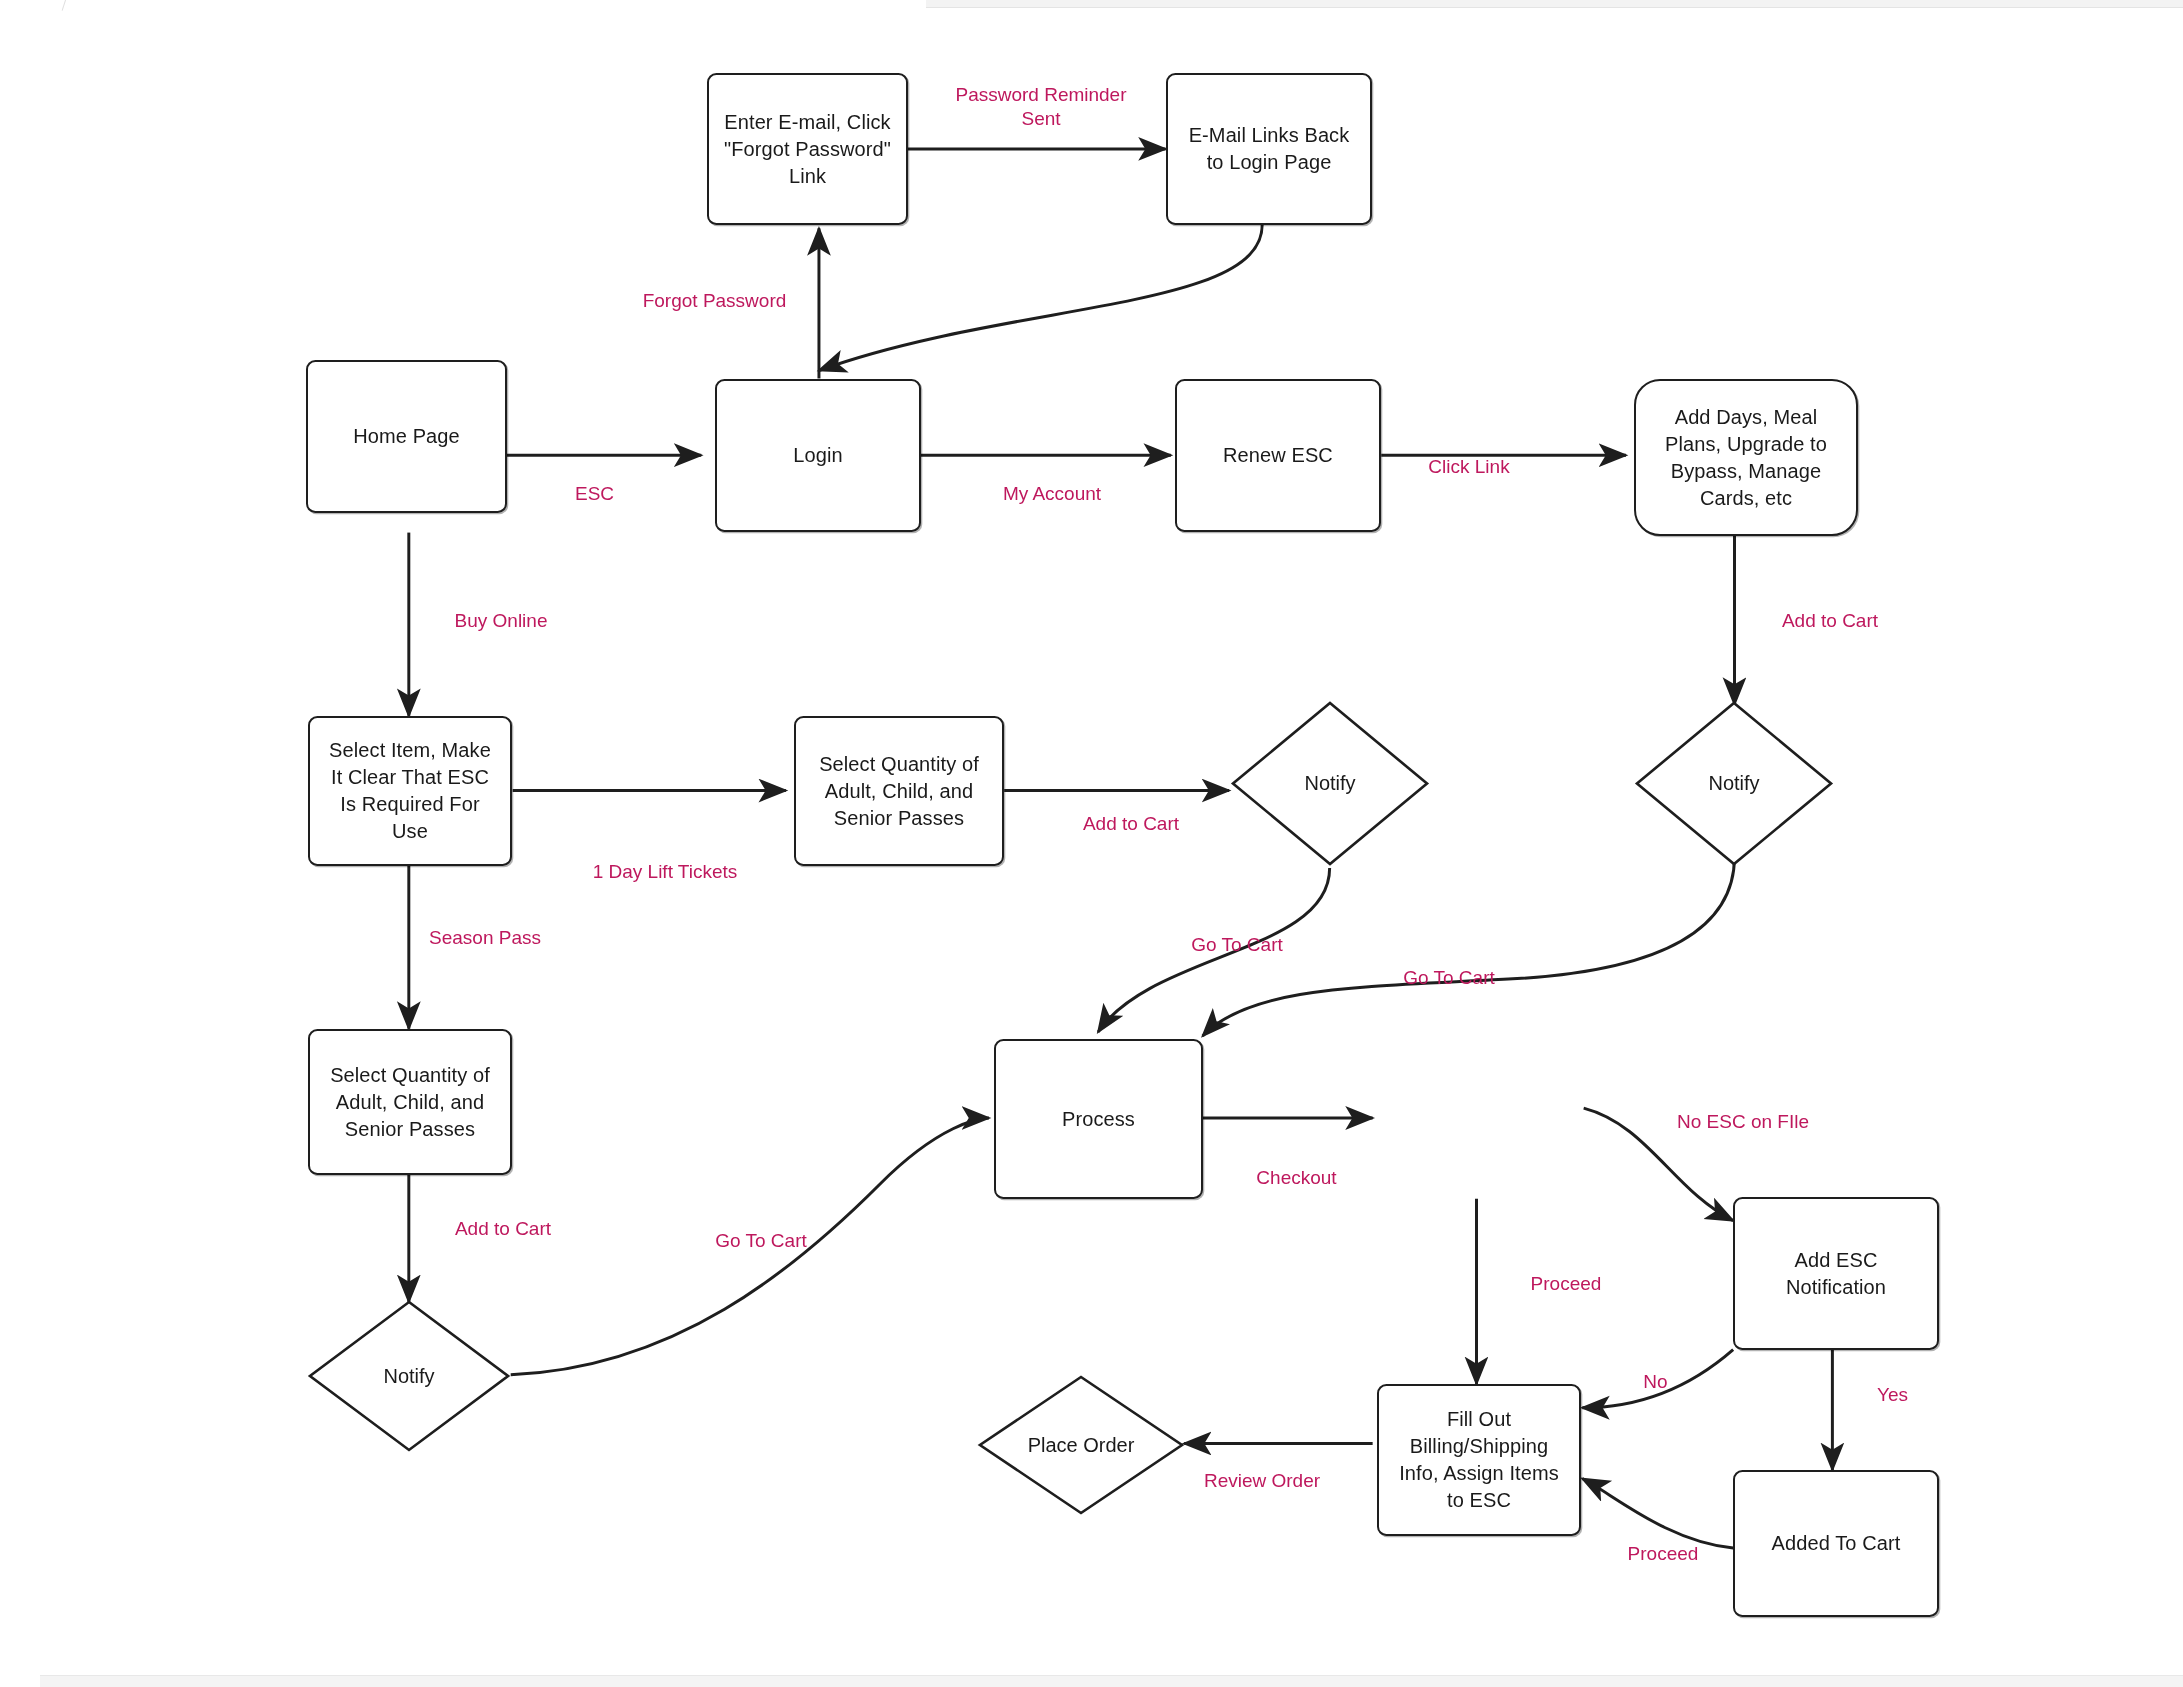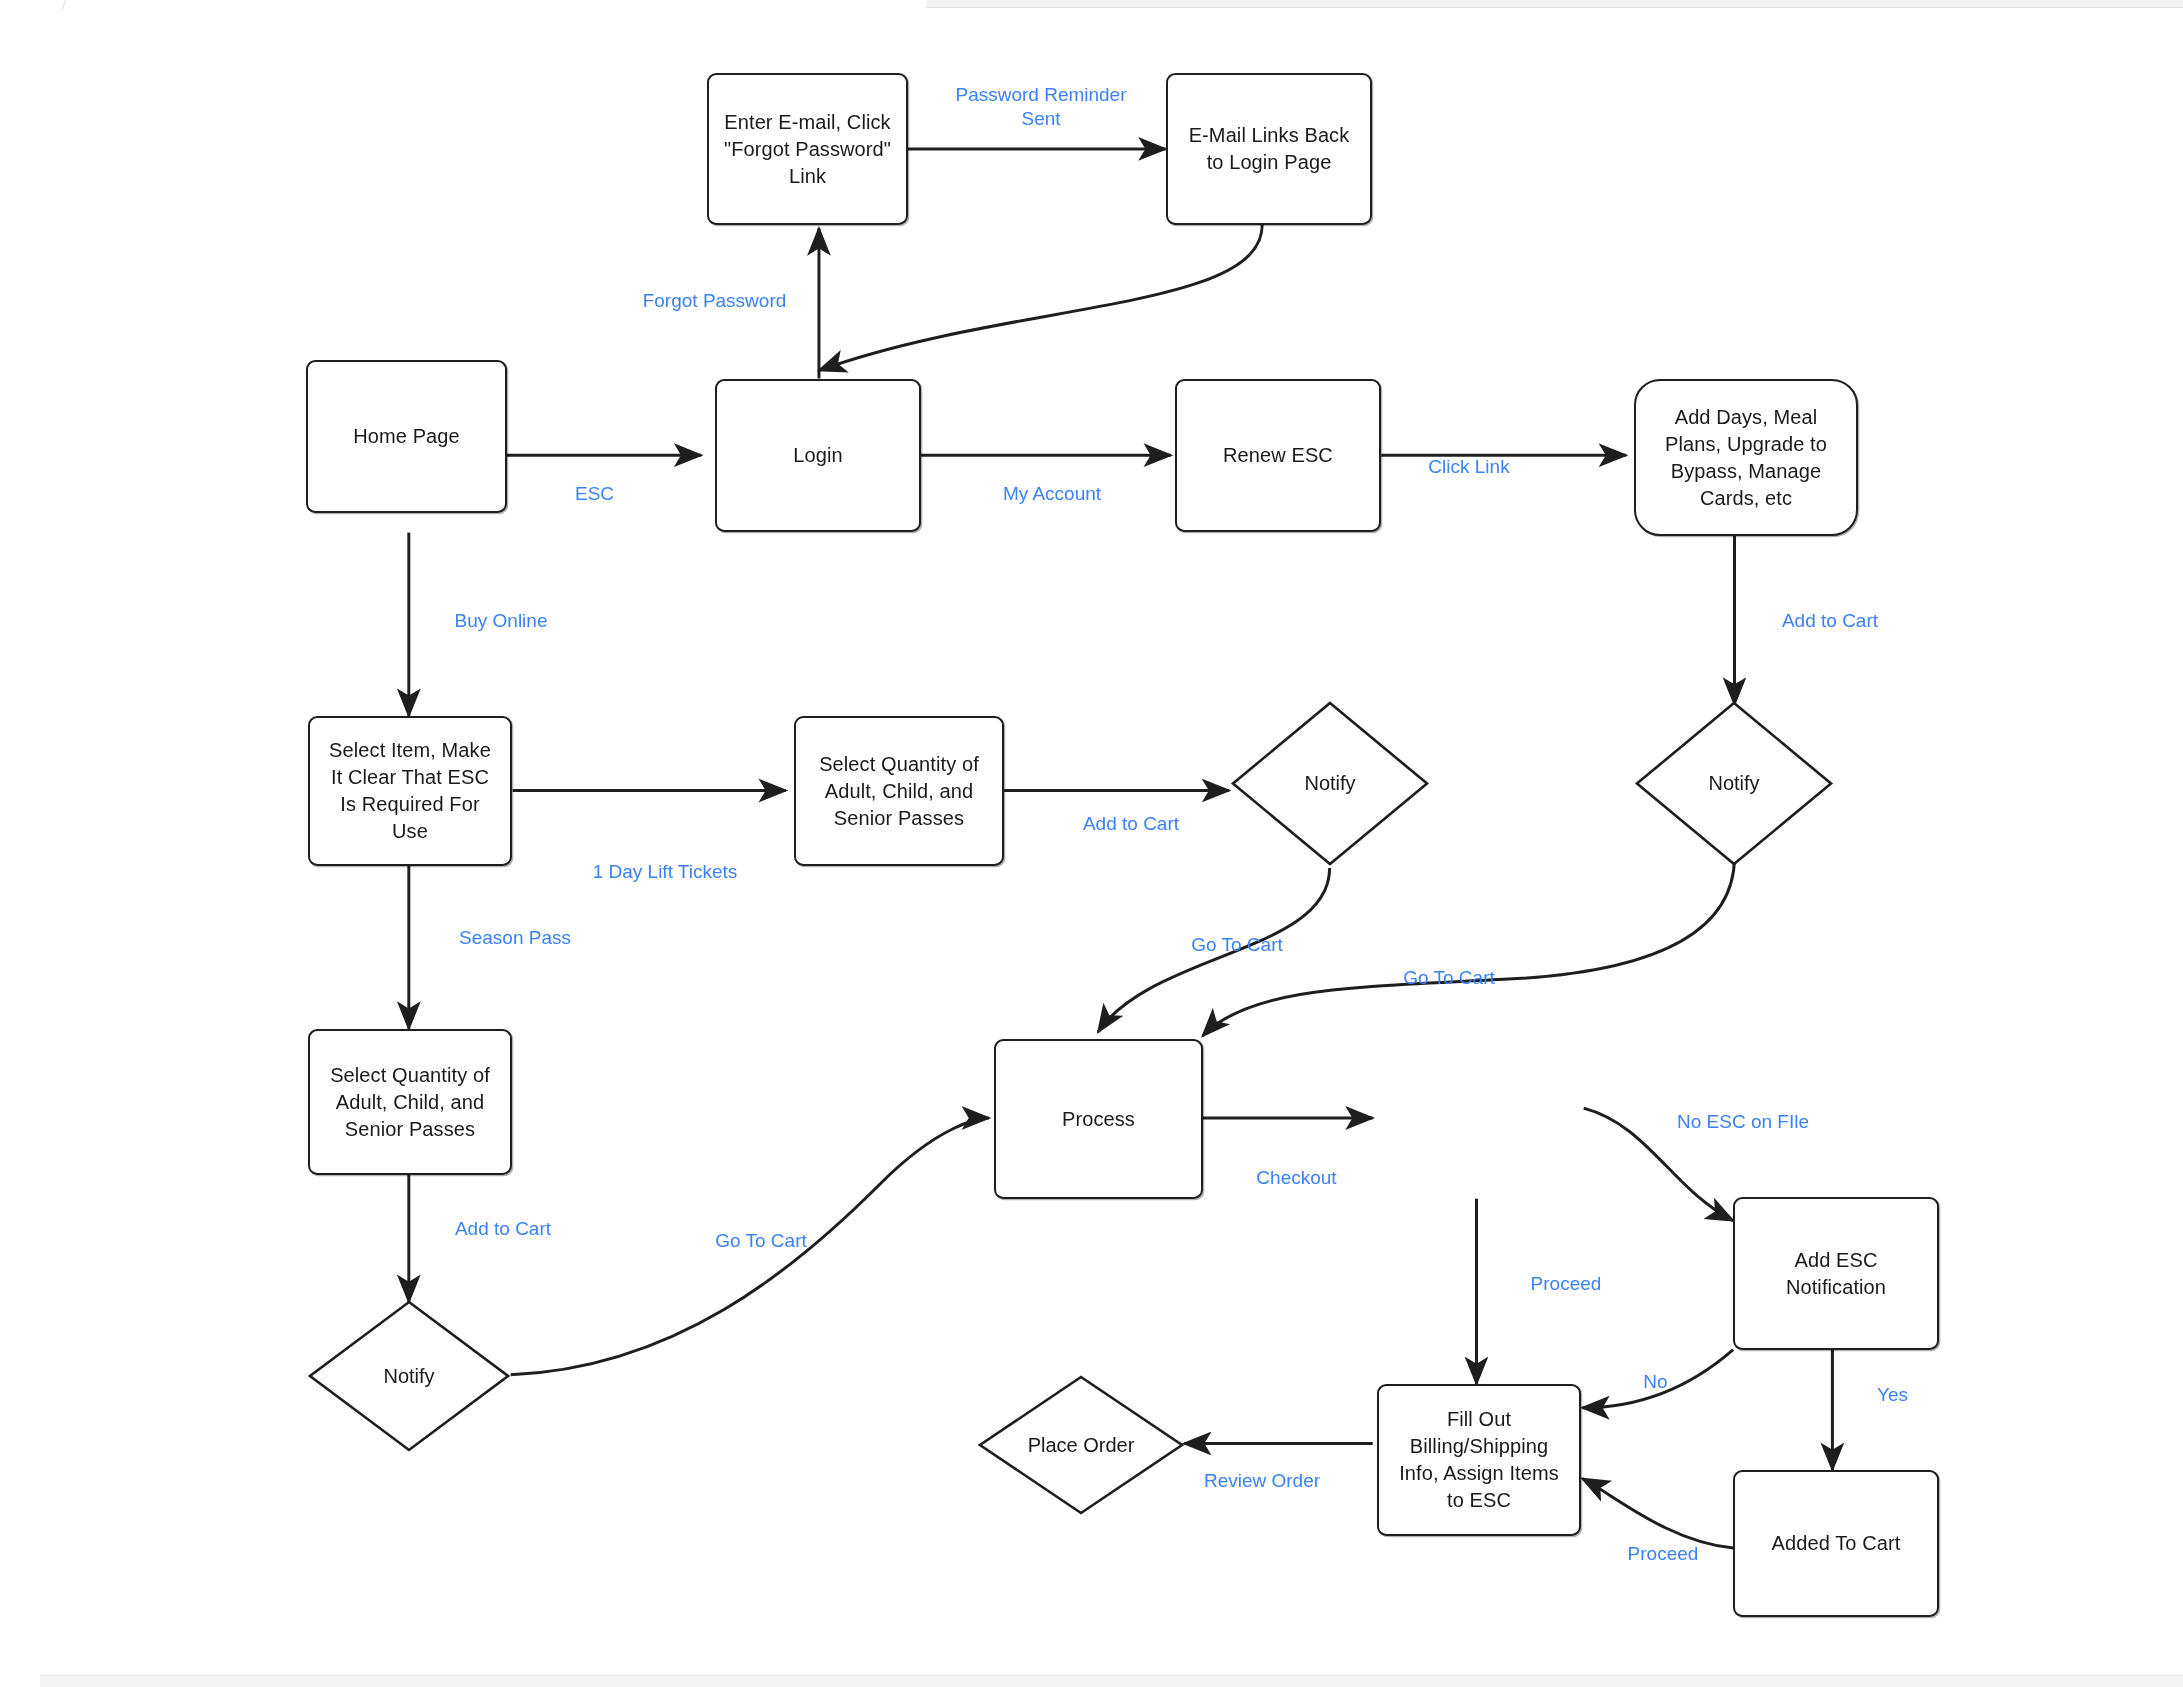--- a/index.html
+++ b/index.html
@@ -88,21 +88,21 @@
     display: flex;
     align-items: center;
     justify-content: center;
     text-align: center;
     color: #1a1a1a;
     font-size: 20px;
     line-height: 25px;
   }
   .edge-label {
     position: absolute;
-    color: #3b82f6;
+    color: #be185d;
     font-size: 19px;
     line-height: 24px;
     text-align: center;
     white-space: pre;
     background: transparent;
   }
   .edge-label.two {
     white-space: normal;
   }
 </style>
@@ -261,21 +261,21 @@
   <div class="edge-label" style="left:1383px; top:455px; width:172px;">Click Link</div>
 
   <div class="edge-label" style="left:415px; top:609px; width:172px;">Buy Online</div>
 
   <div class="edge-label" style="left:1744px; top:609px; width:172px;">Add to Cart</div>
 
   <div class="edge-label" style="left:566px; top:812px; width:198px;margin-top:48px;">1 Day Lift Tickets</div>
 
   <div class="edge-label" style="left:1045px; top:812px; width:172px;">Add to Cart</div>
 
-  <div class="edge-label" style="left:429px; top:926px; width:172px;">Season Pass</div>
+  <div class="edge-label" style="left:399px; top:926px; width:172px;">Season Pass</div>
 
   <div class="edge-label" style="left:1151px; top:933px; width:172px;">Go To Cart</div>
 
   <div class="edge-label" style="left:1363px; top:966px; width:172px;">Go To Cart</div>
 
   <div class="edge-label" style="left:417px; top:1217px; width:172px;">Add to Cart</div>
 
   <div class="edge-label" style="left:675px; top:1229px; width:172px;">Go To Cart</div>
 
   <div class="edge-label" style="left:1217px; top:1166px; width:159px;">Checkout</div>

